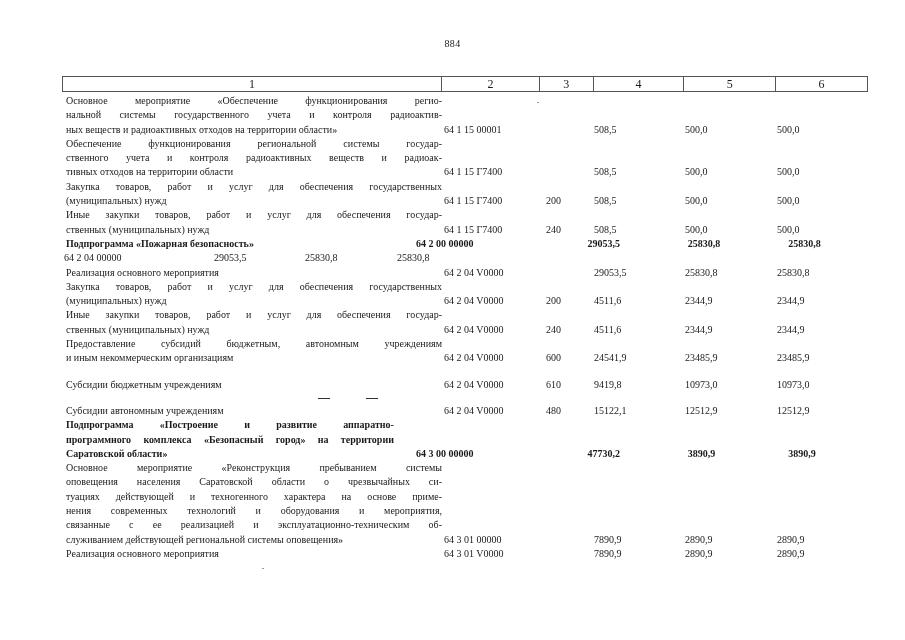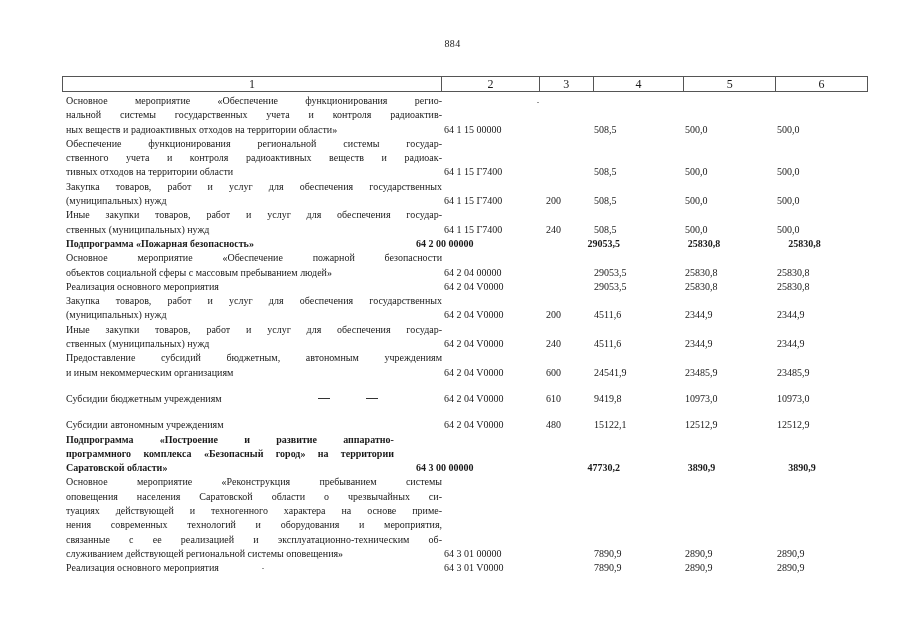--- a/index.html
+++ b/index.html
@@ -53,24 +53,24 @@
   <div class="hcell c3">3</div>
   <div class="hcell c4">4</div>
   <div class="hcell c5">5</div>
   <div class="hcell c6">6</div>
 </div>
 
 <div class="rows" id="rows">
     <div class="row">
       <div class="desc">
         <span class="line">Основное мероприятие «Обеспечение функционирования регио-</span>
-        <span class="line">нальной системы государственных учета и контроля радиоактив-</span>
+        <span class="line">нальной системы государственного учета и контроля радиоактив-</span>
         <span class="line last">ных веществ и радиоактивных отходов на территории области»</span>
       </div>
-      <div class="code">64 1 15 00000</div>
+      <div class="code">64 1 15 00001</div>
       <div class="kvr"></div>
       <div class="num v4">508,5</div>
       <div class="num v5">500,0</div>
       <div class="num v6">500,0</div>
     </div>
     <div class="row">
       <div class="desc">
         <span class="line">Обеспечение функционирования региональной системы государ-</span>
         <span class="line">ственного учета и контроля радиоактивных веществ и радиоак-</span>
         <span class="line last">тивных отходов на территории области</span>
@@ -107,24 +107,20 @@
       <div class="desc">
         <span class="line last">Подпрограмма «Пожарная безопасность»</span>
       </div>
       <div class="code">64 2 00 00000</div>
       <div class="kvr"></div>
       <div class="num v4">29053,5</div>
       <div class="num v5">25830,8</div>
       <div class="num v6">25830,8</div>
     </div>
     <div class="row">
-      <div class="desc">
-        <span class="line">Основное мероприятие «Обеспечение пожарной безопасности</span>
-        <span class="line last">объектов социальной сферы с массовым пребыванием людей»</span>
-      </div>
       <div class="code">64 2 04 00000</div>
       <div class="kvr"></div>
       <div class="num v4">29053,5</div>
       <div class="num v5">25830,8</div>
       <div class="num v6">25830,8</div>
     </div>
     <div class="row">
       <div class="desc">
         <span class="line last">Реализация основного мероприятия</span>
       </div>

